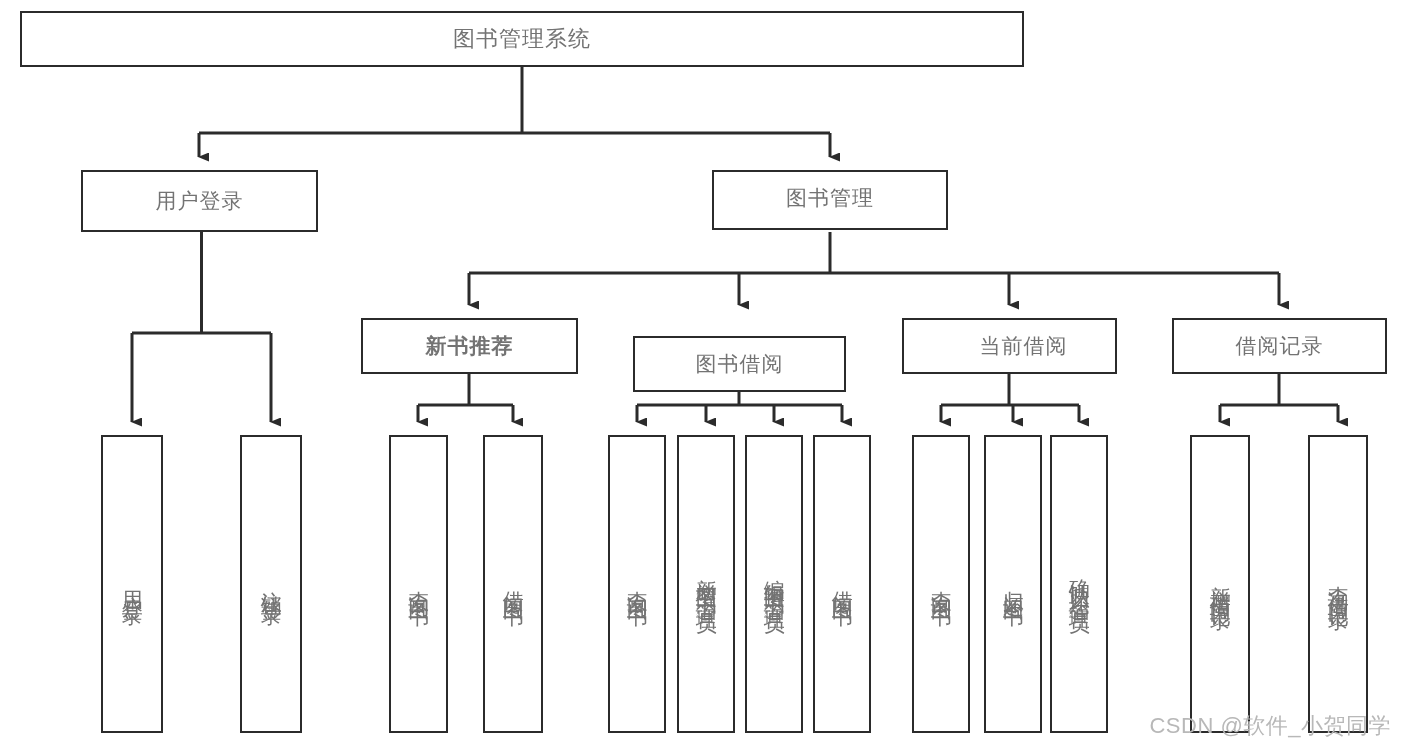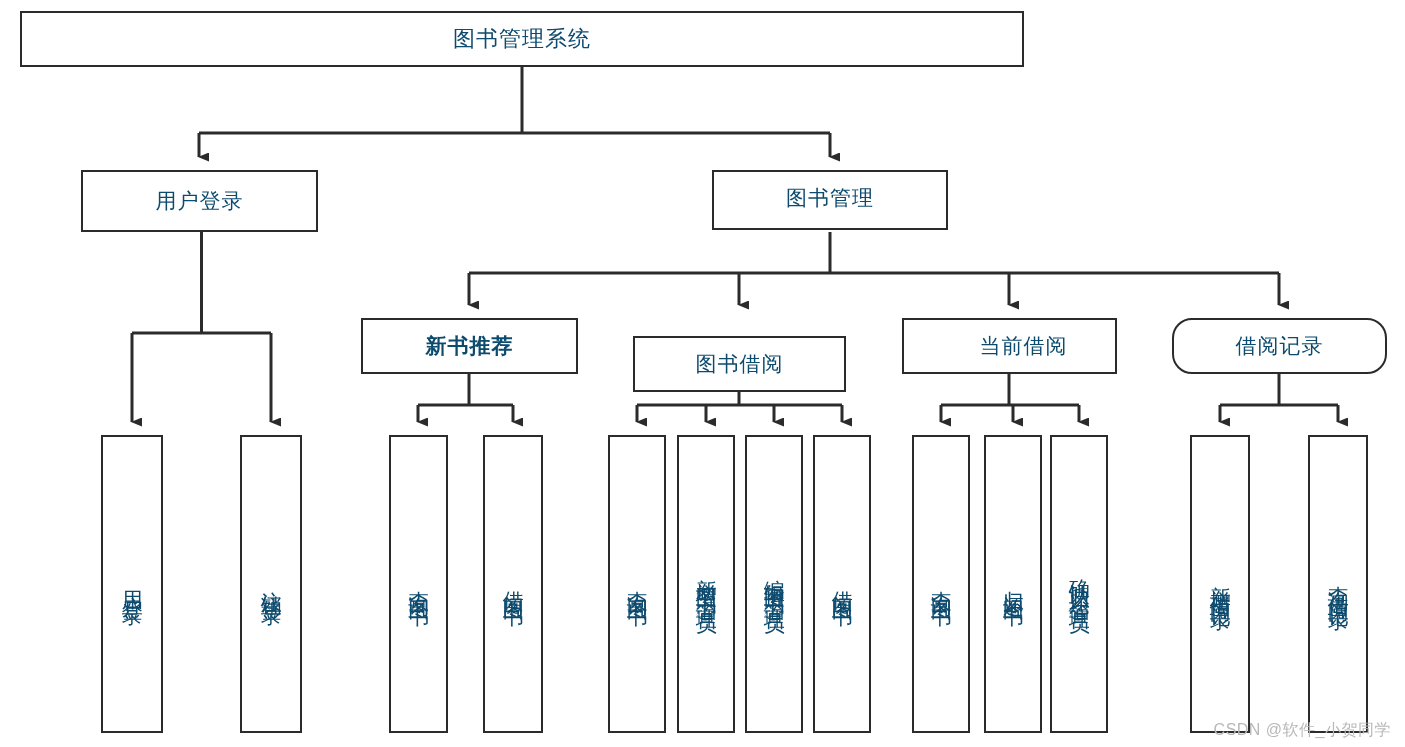--- a/index.html
+++ b/index.html
@@ -27,21 +27,21 @@
     pointer-events: none;
   }
   .node {
     position: absolute;
     box-sizing: border-box;
     background: #ffffff;
     border: 2px solid #2b2b2b;
     display: flex;
     align-items: center;
     justify-content: center;
-    color: #0c4a6e;
+    color: #737373;
   }
   .node.horiz {
     font-size: 21px;
     letter-spacing: 1px;
     line-height: 1.2;
   }
   .node.root {
     font-size: 22px;
   }
   .node.vert {
@@ -56,21 +56,21 @@
     justify-content: center;
     white-space: nowrap;
   }
   .node.vert span {
     display: block;
   }
   #watermark {
     position: absolute;
     right: 14px;
     bottom: 6px;
-    font-size: 16px;
+    font-size: 22px;
     color: #b8b8b8;
     letter-spacing: 0.5px;
     white-space: nowrap;
   }
 </style>
 </head>
 <body>
 
 <div id="canvas">
 
@@ -132,21 +132,21 @@
   <div id="level3-layer">
       <div class="node horiz" style="left: 361px; top: 318px; width: 217px; height: 56px; font-weight: bold;">
         <span>新书推荐</span>
       </div>
       <div class="node horiz" style="left: 633px; top: 336px; width: 213px; height: 56px;">
         <span>图书借阅</span>
       </div>
       <div class="node horiz" style="left: 902px; top: 318px; width: 215px; height: 56px; padding-left: 28px;">
         <span>当前借阅</span>
       </div>
-      <div class="node horiz" style="left: 1172px; top: 318px; width: 215px; height: 56px; border-radius: 20px;">
+      <div class="node horiz" style="left: 1172px; top: 318px; width: 215px; height: 56px;">
         <span>借阅记录</span>
       </div>
     </div>
   <div id="leaf-layer">
       <div class="node vert" style="left: 101px; top: 435px; width: 62px; height: 298px;">
         <span>用户登录</span>
       </div>
       <div class="node vert" style="left: 240px; top: 435px; width: 62px; height: 298px;">
         <span>注销登录</span>
       </div>

